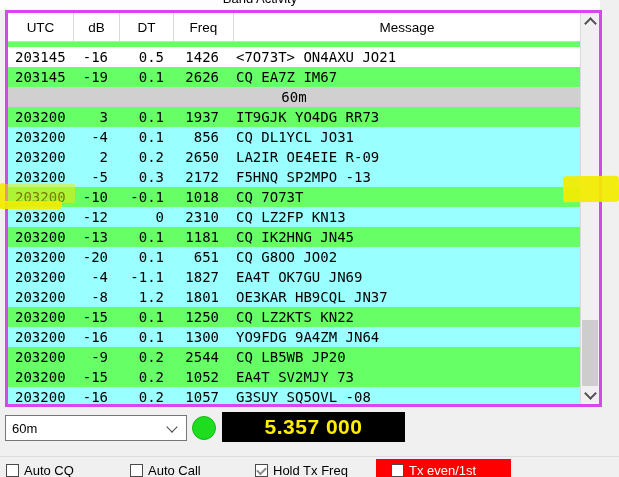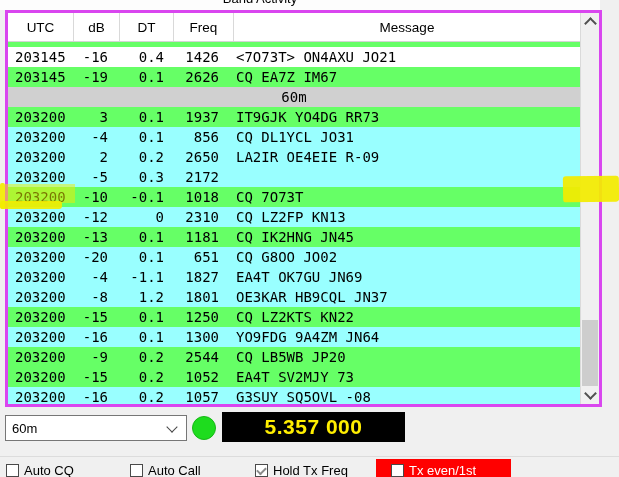--- a/index.html
+++ b/index.html
@@ -81,21 +81,21 @@
       <div class="th th-freq">Freq</div>
       <div class="th th-msg">Message</div>
     </div>
 
     <div class="rows">
       <div class="partial-row bg-green"></div>
 
     <div class="trow bg-white">
           <span class="c-utc">203145</span>
           <span class="c-db">-16</span>
-          <span class="c-dt">0.4</span>
+          <span class="c-dt">0.5</span>
           <span class="c-freq">1426</span>
           <span class="c-msg">&lt;7O73T&gt; ON4AXU JO21</span>
         </div>
         <div class="trow bg-green">
           <span class="c-utc">203145</span>
           <span class="c-db">-19</span>
           <span class="c-dt">0.1</span>
           <span class="c-freq">2626</span>
           <span class="c-msg">CQ EA7Z IM67</span>
         </div>
@@ -119,20 +119,21 @@
           <span class="c-db">2</span>
           <span class="c-dt">0.2</span>
           <span class="c-freq">2650</span>
           <span class="c-msg">LA2IR OE4EIE R-09</span>
         </div>
         <div class="trow bg-cyan">
           <span class="c-utc">203200</span>
           <span class="c-db">-5</span>
           <span class="c-dt">0.3</span>
           <span class="c-freq">2172</span>
+          <span class="c-msg">F5HNQ SP2MPO -13</span>
         </div>
         <div class="trow bg-green">
           <span class="c-utc">203200</span>
           <span class="c-db">-10</span>
           <span class="c-dt">-0.1</span>
           <span class="c-freq">1018</span>
           <span class="c-msg">CQ 7O73T</span>
         </div>
         <div class="trow bg-cyan">
           <span class="c-utc">203200</span>

